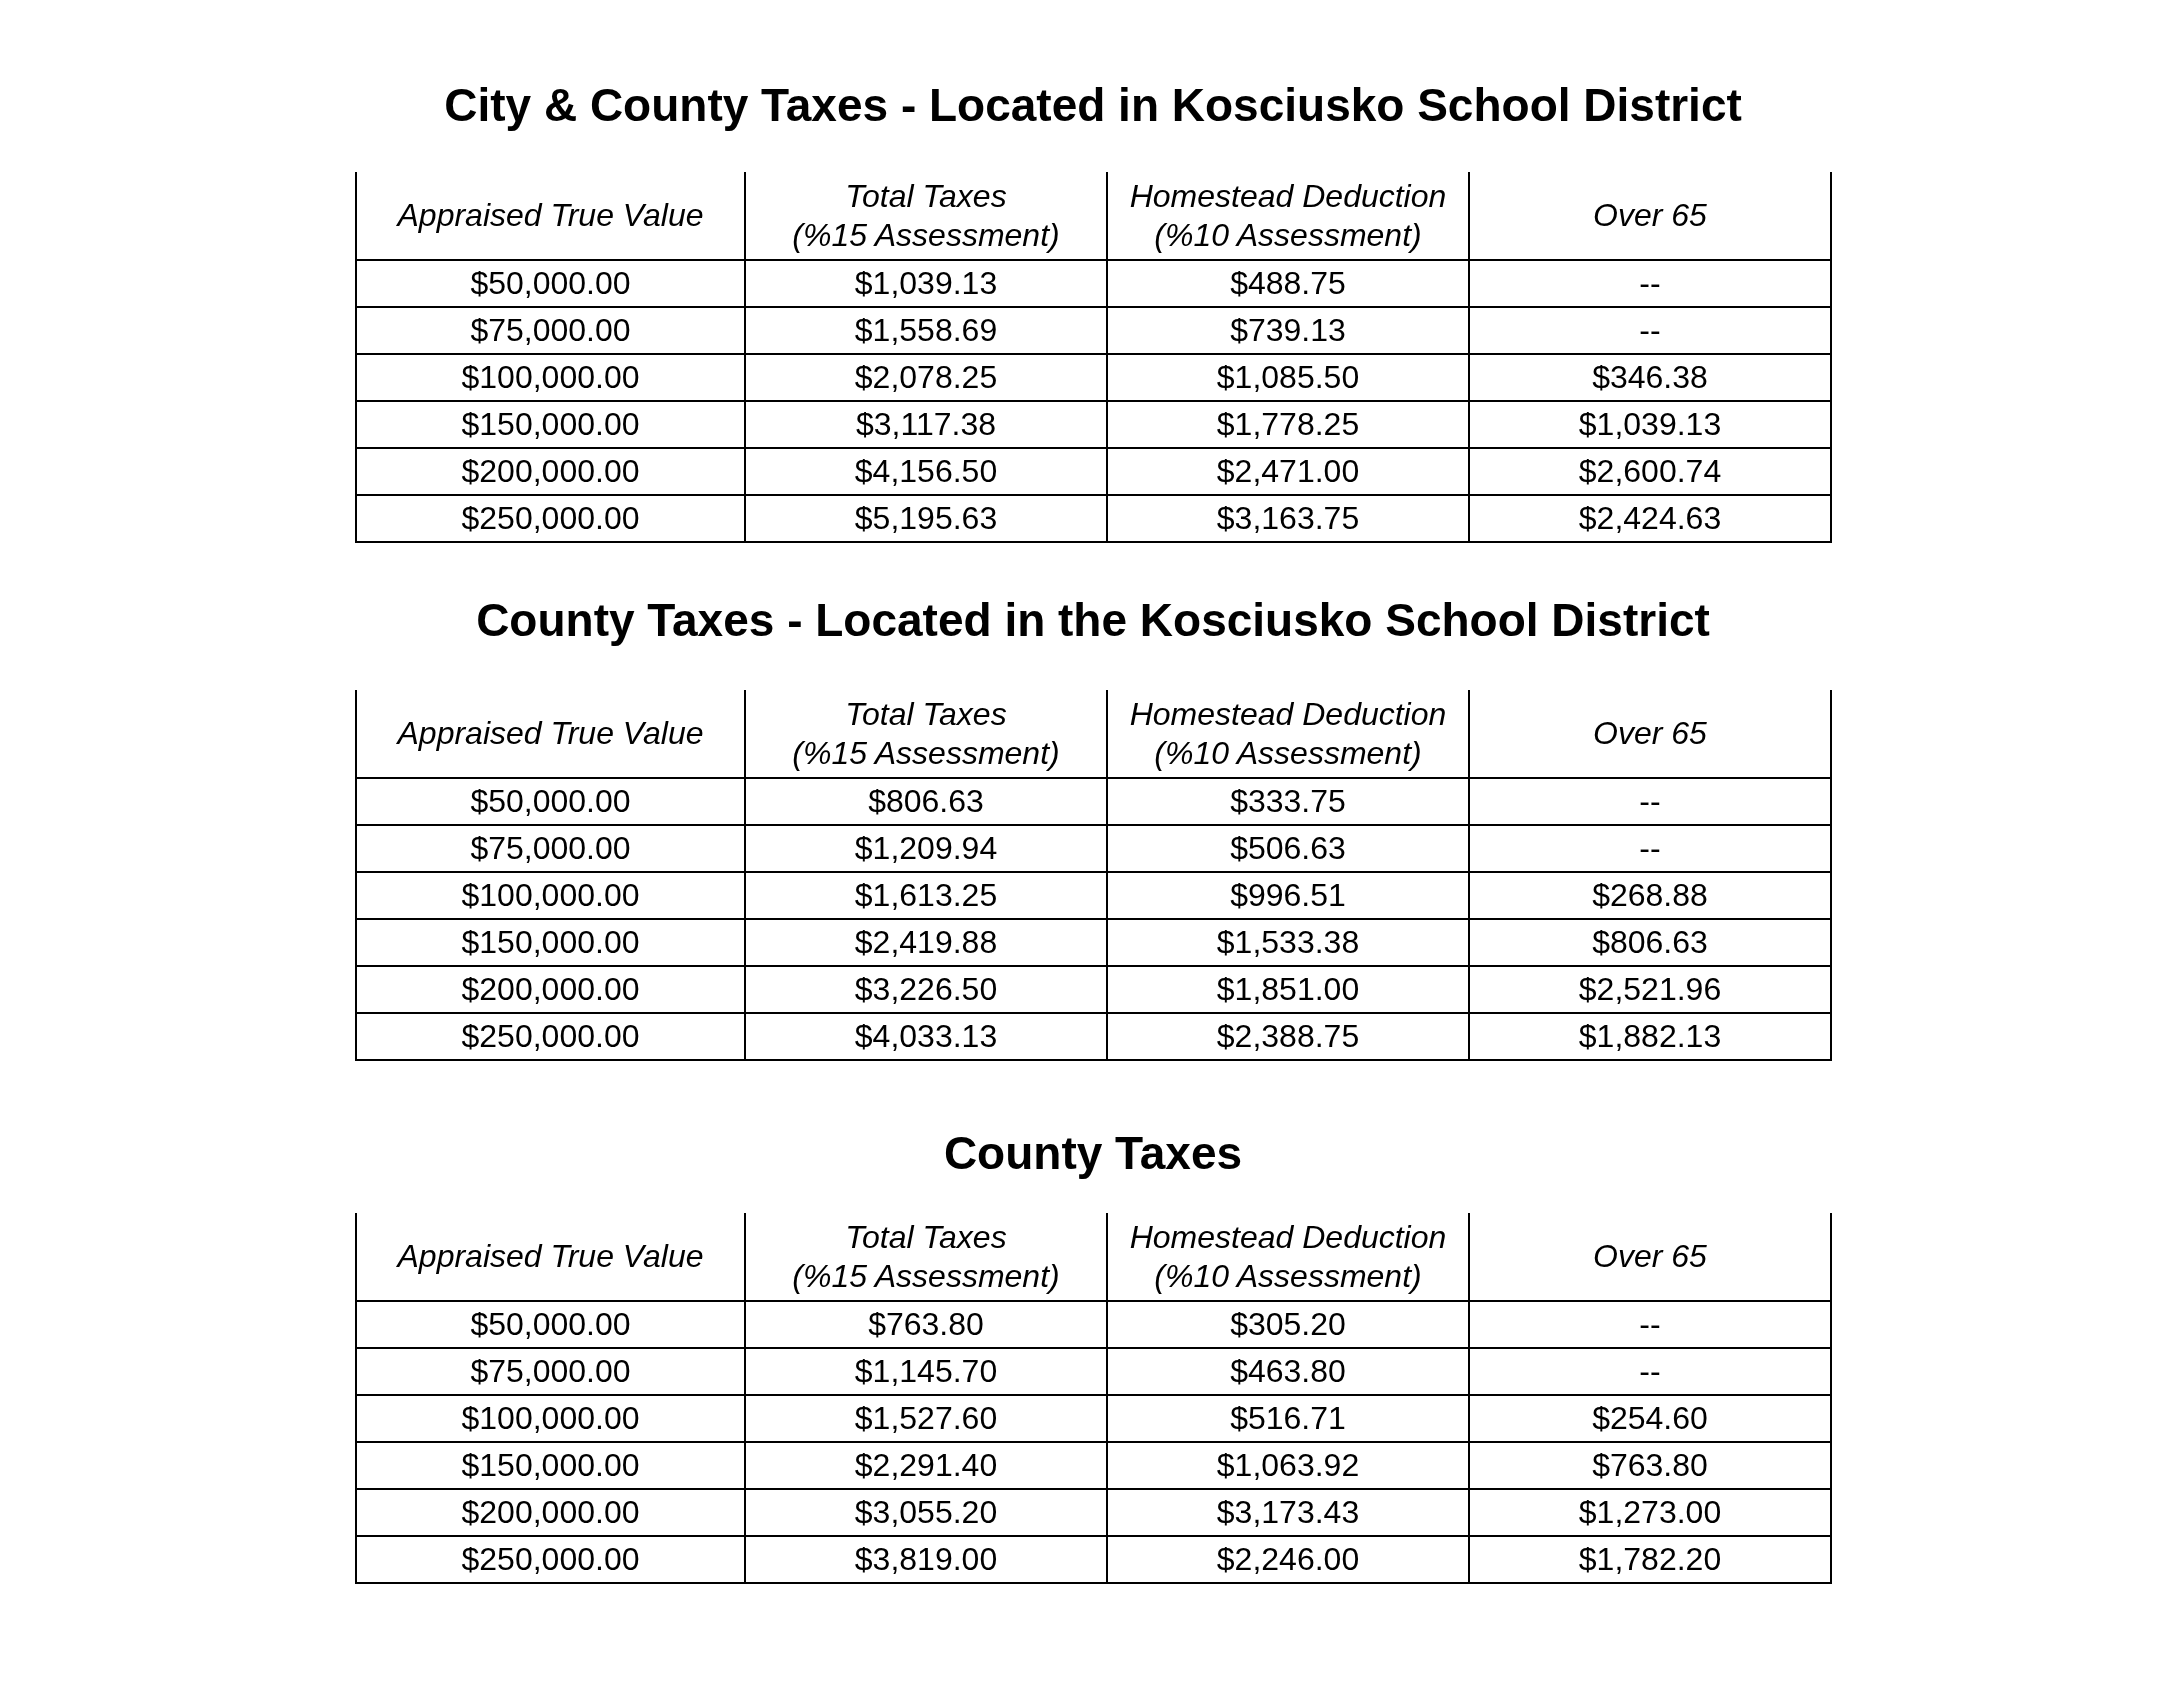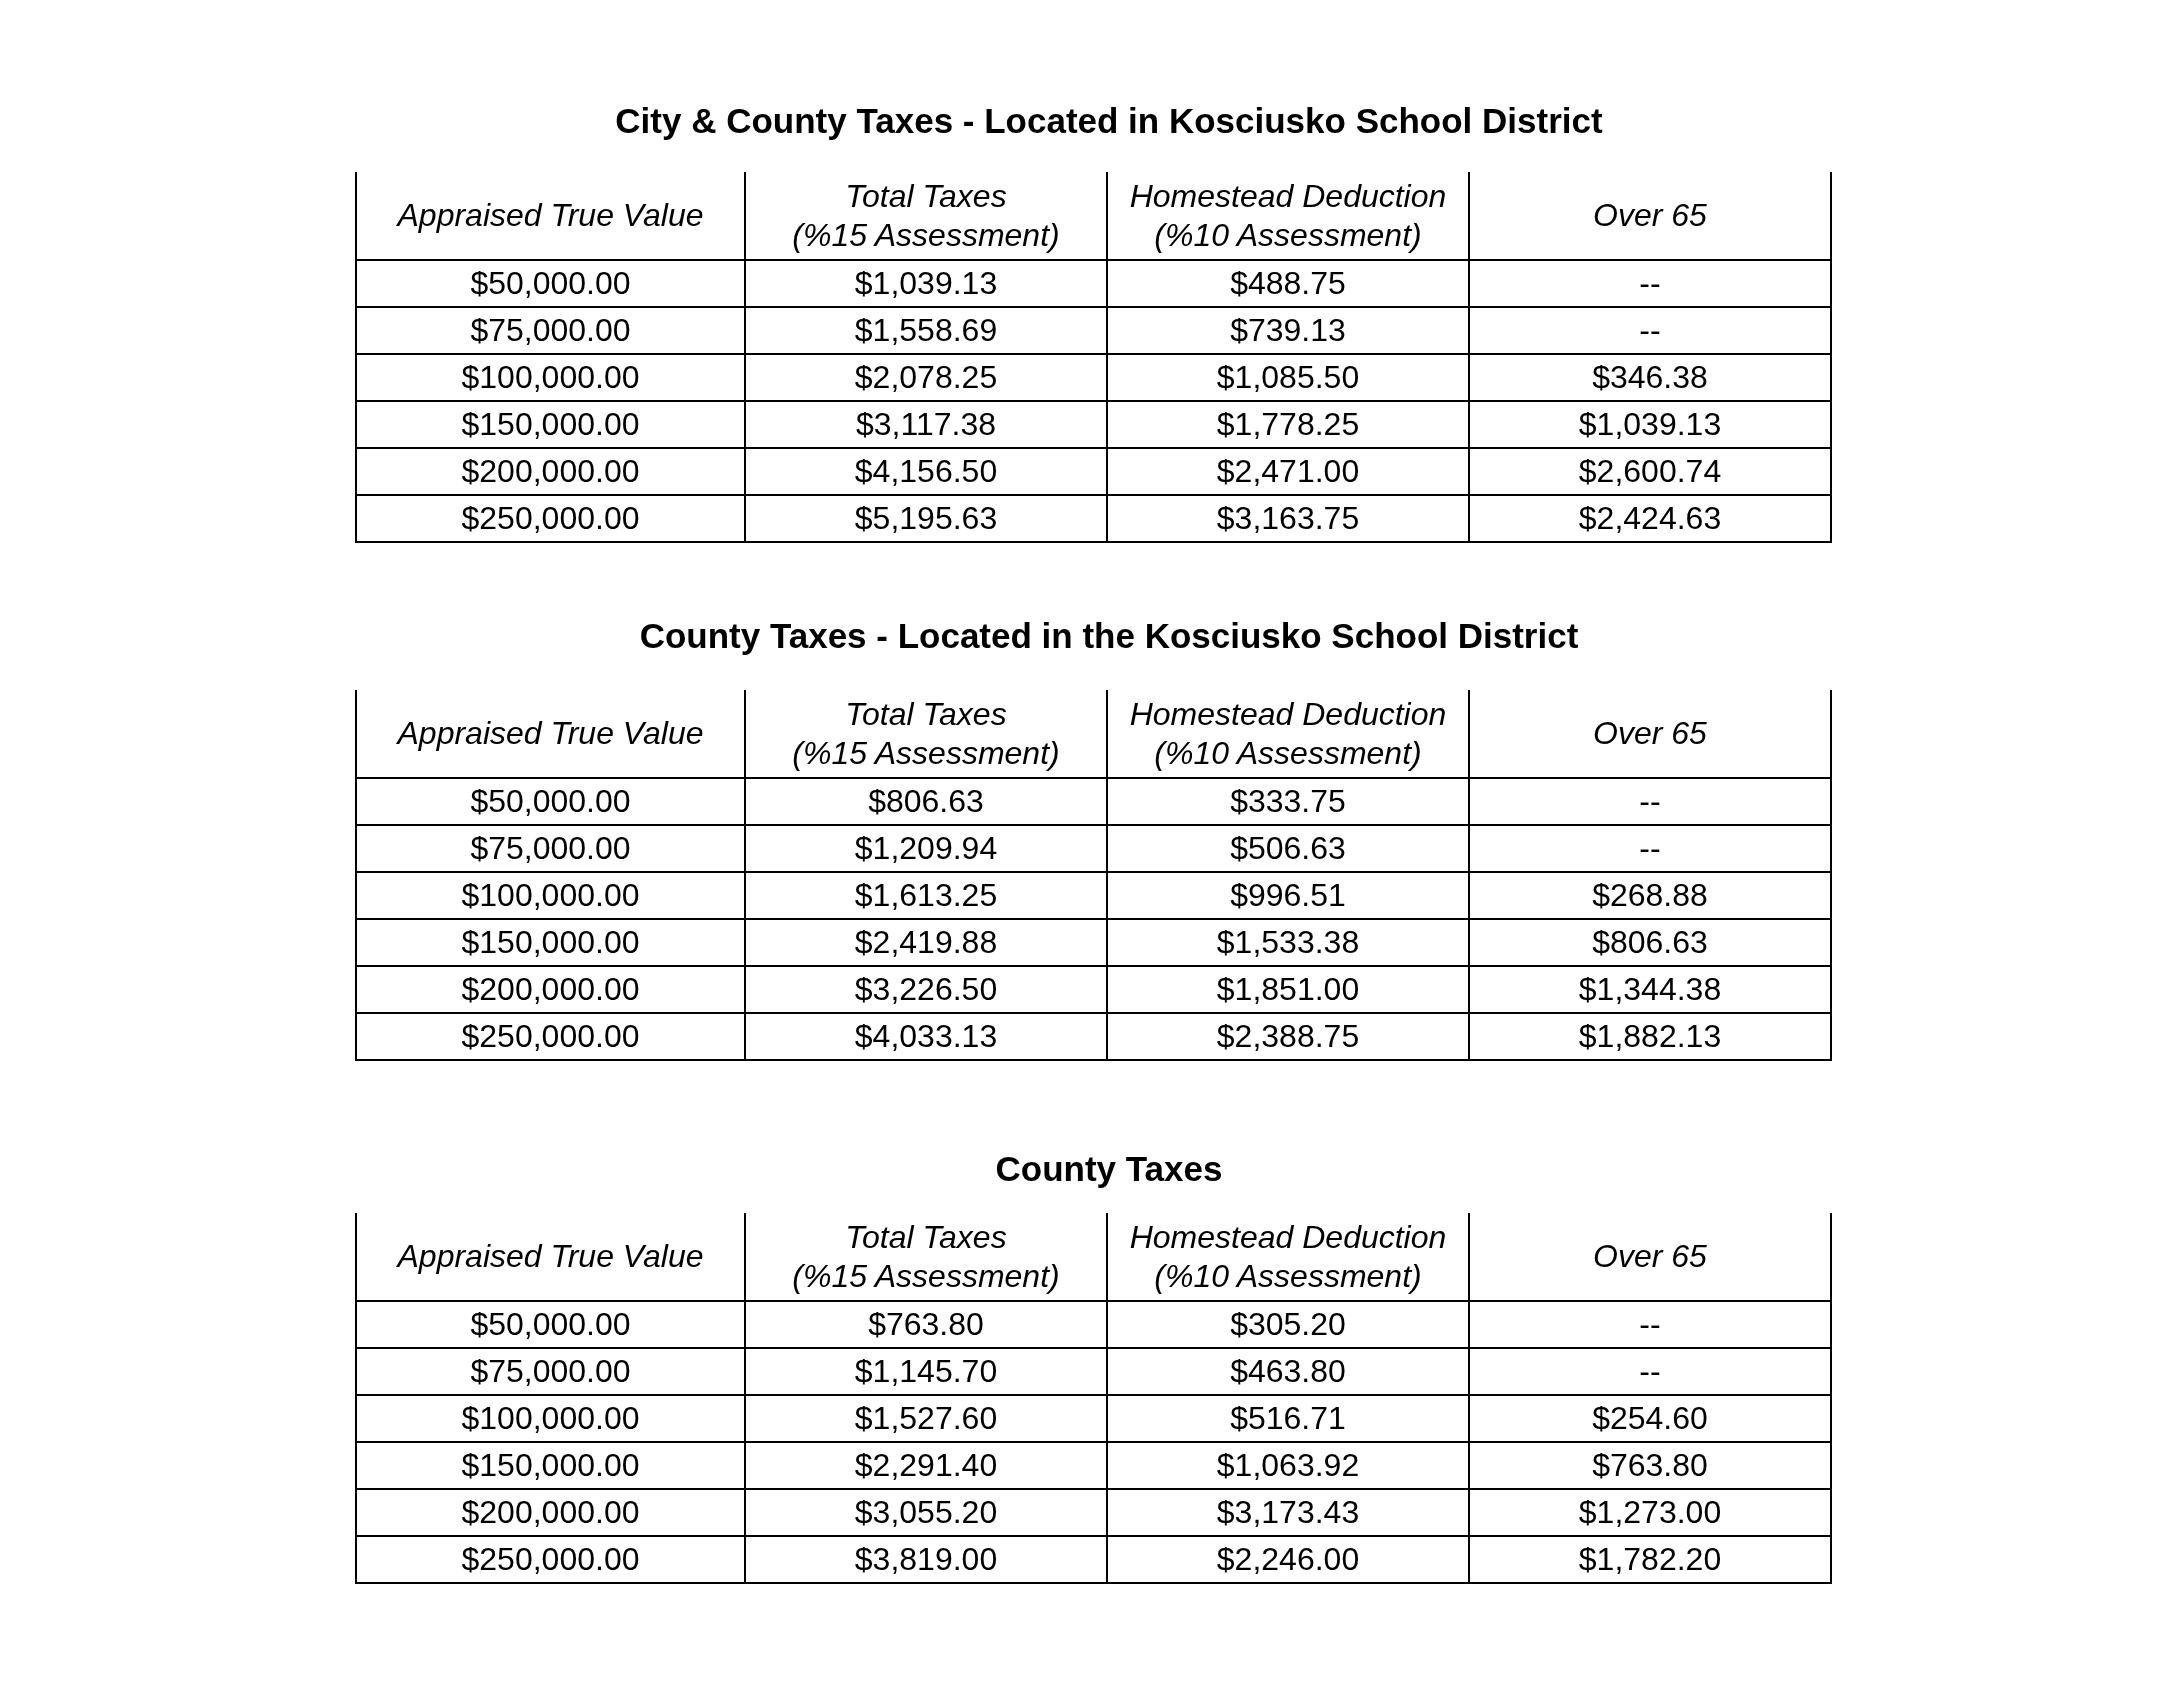--- a/index.html
+++ b/index.html
@@ -1,18 +1,18 @@
 <!DOCTYPE html>
 <html style="font-size:14px"><head>
   <meta charset="utf-8">
   <style>
     html, body { margin: 0; padding: 0; background: #ffffff; }
     body { width: 2184px; height: 1687px; position: relative; font-family: "Liberation Sans", sans-serif; color: #000; }
     .section { position: absolute; left: 355px; width: 1476px; }
-    .title { position: absolute; left: 0; width: 100%; text-align: center; font-weight: bold; font-size: 35px; line-height: 44px; margin: 16px; }
+    .title { position: absolute; left: 0; width: 100%; text-align: center; font-weight: bold; font-size: 46px; line-height: 44px; margin: 0; }
     table.tax { position: absolute; left: 0; width: 1476px; border-collapse: collapse; table-layout: fixed; padding-left: 24px; }
     table.tax col.c1 { width: 389px; }
     table.tax col.c2 { width: 362px; }
     table.tax col.c3 { width: 362px; }
     table.tax col.c4 { width: 362px; }
     table.tax th { font-style: italic; font-weight: normal; font-size: 32px; line-height: 39px; height: 87px; padding: 0; border-left: 2.6px solid #000; border-right: 2.6px solid #000; border-bottom: 2.6px solid #000; text-align: center; vertical-align: middle; }
     table.tax th .hl { display: block; }
     table.tax td { font-size: 32px; height: 45px; padding: 0; border: 2.6px solid #000; text-align: center; vertical-align: middle; }
     #sec1 { top: 83px; }
     #sec1 .title { top: 0; }
@@ -144,21 +144,21 @@
         <tr>
           <td>$150,000.00</td>
           <td>$2,419.88</td>
           <td>$1,533.38</td>
           <td>$806.63</td>
         </tr>
         <tr>
           <td>$200,000.00</td>
           <td>$3,226.50</td>
           <td>$1,851.00</td>
-          <td>$1,344.38</td>
+          <td>$2,521.96</td>
         </tr>
         <tr>
           <td>$250,000.00</td>
           <td>$4,033.13</td>
           <td>$2,388.75</td>
           <td>$1,882.13</td>
         </tr>
       </tbody>
     </table>
 </div>

